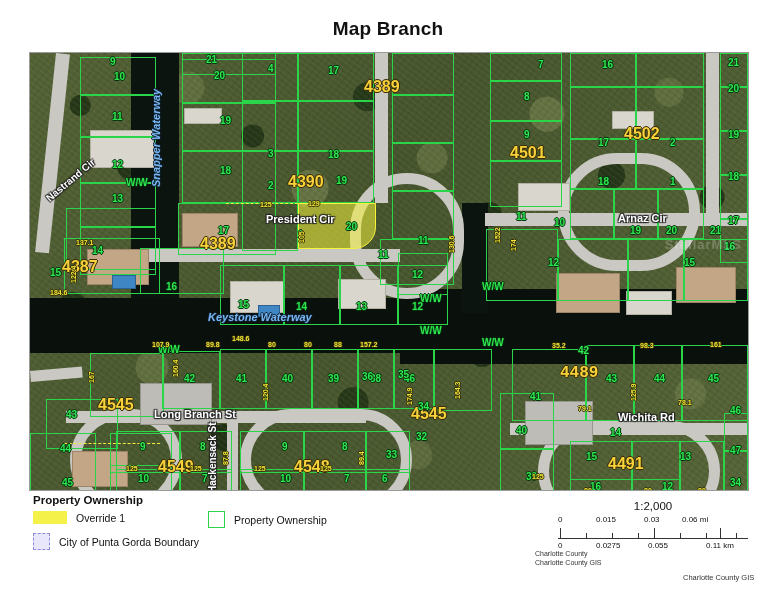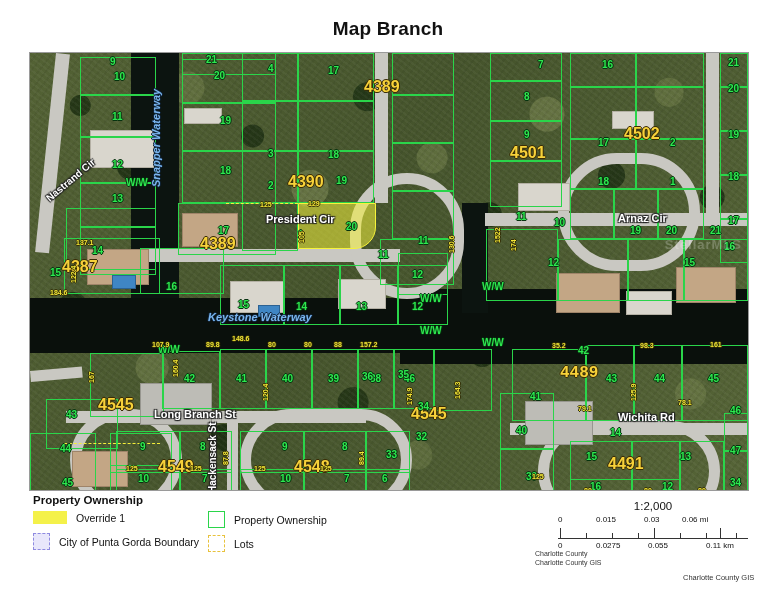--- a/index.html
+++ b/index.html
@@ -478,24 +478,20 @@
       <div class="lg-row">
         <span class="sw city"></span>
         <span class="txt">City of Punta Gorda Boundary</span>
       </div>
     </div>
     <div class="lg-col right">
       <div class="lg-row">
         <span class="sw ownership"></span>
         <span class="txt">Property Ownership</span>
       </div>
-      <div class="lg-row">
-        <span class="sw lots"></span>
-        <span class="txt">Lots</span>
-      </div>
     </div>
   </div>
 </div>
 
 <div id="scalebar">
   <div class="ratio">1:2,000</div>
 
   <div class="sb-labels">
     <span style="left:0;">0</span>
     <span style="left:38px;">0.015</span>

